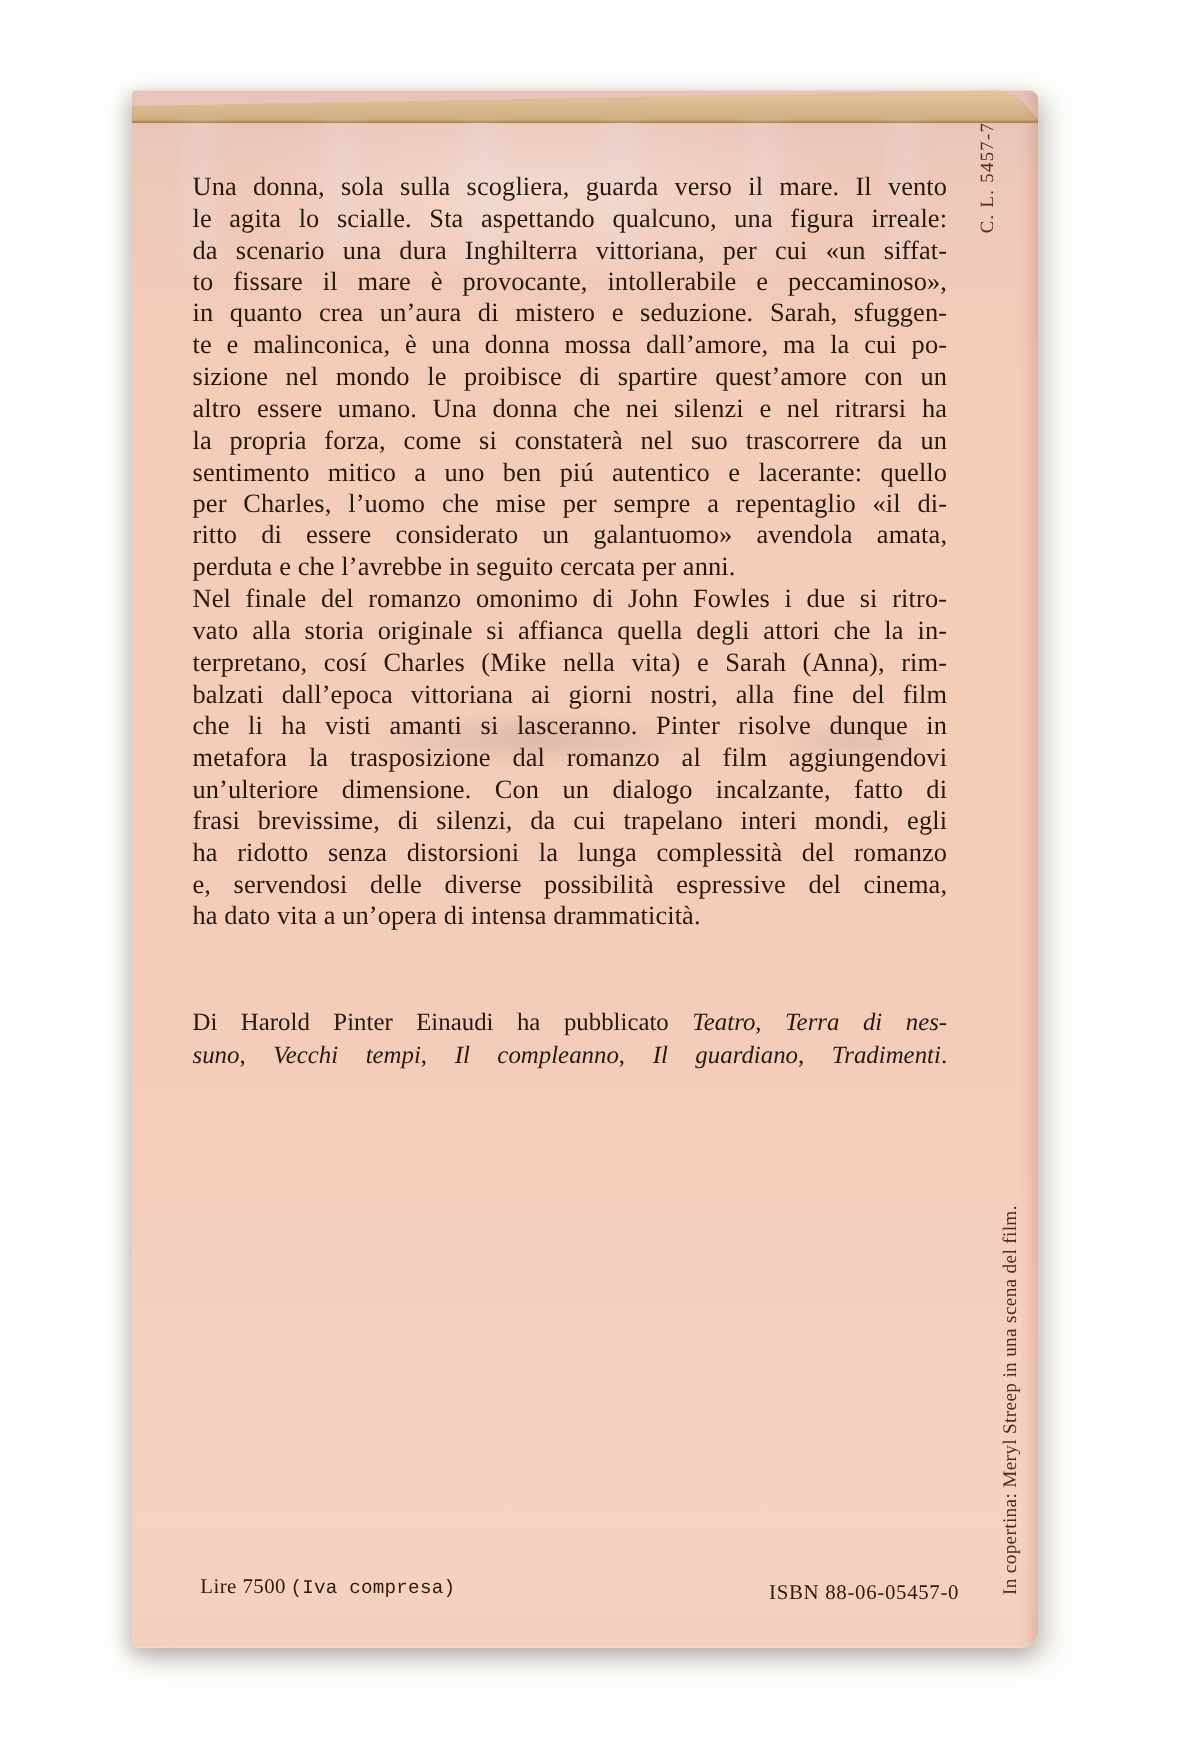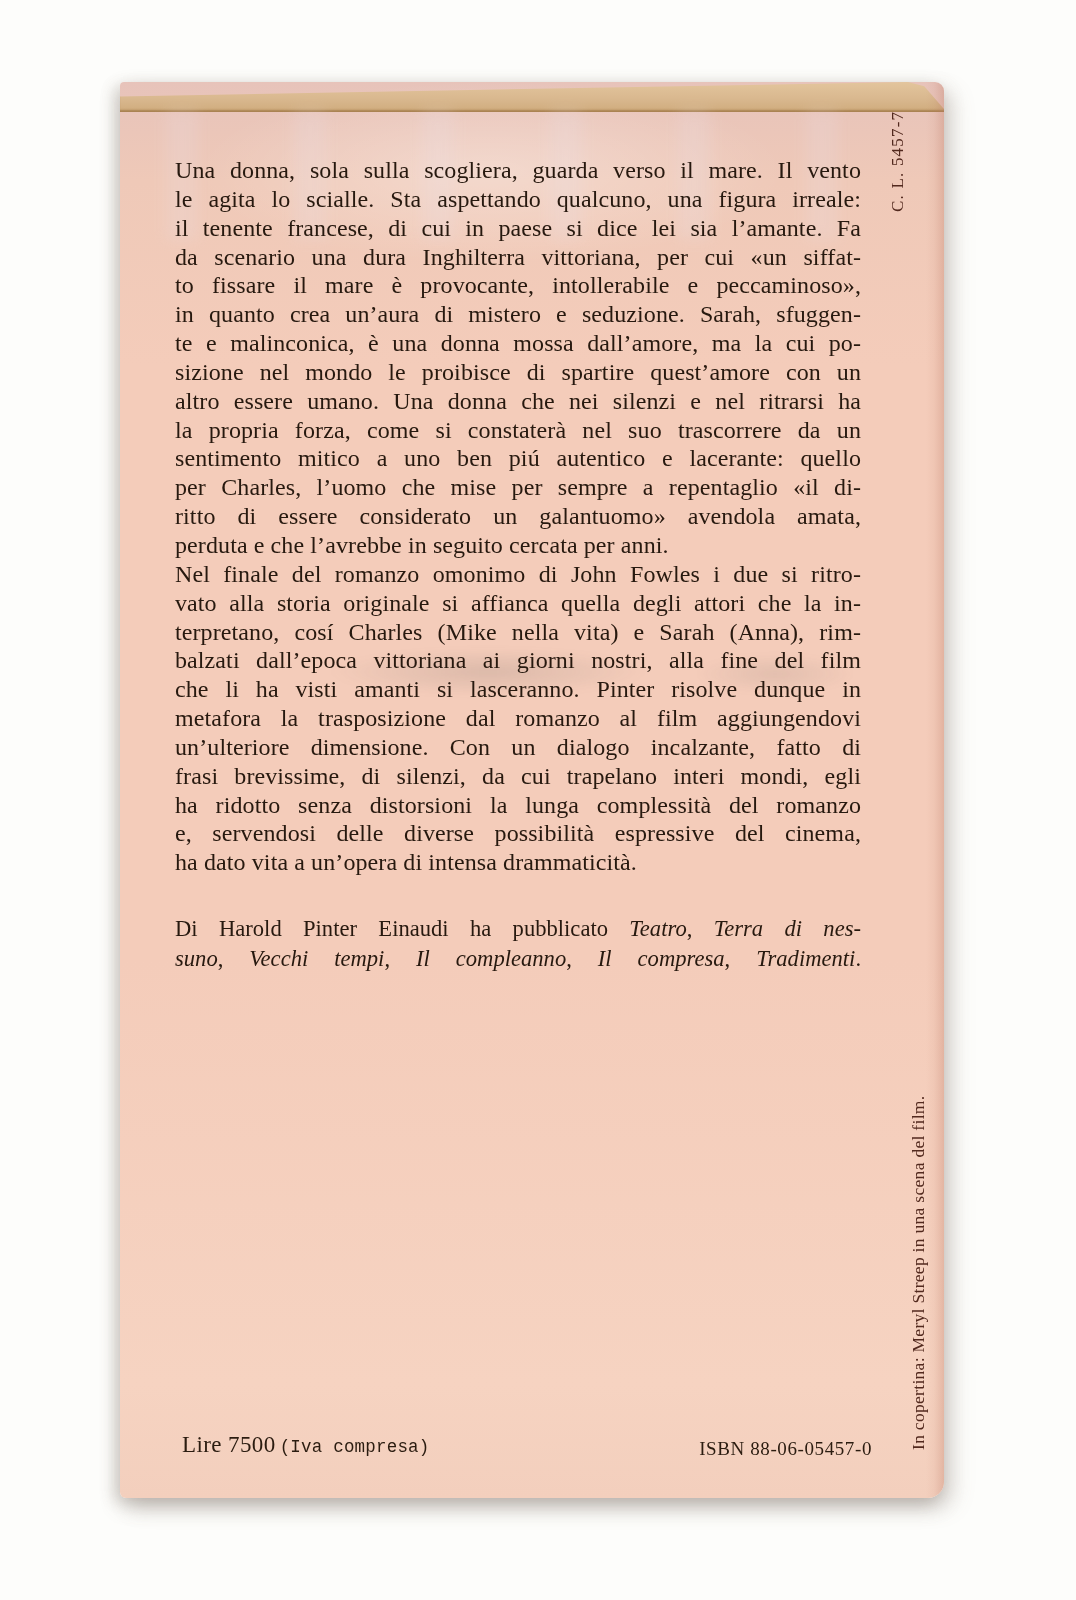--- a/index.html
+++ b/index.html
@@ -97,21 +97,21 @@
     color: #27190f;
   }
   .pub-note .it { font-style: italic; }
 
   .price {
     position: absolute;
     left: 62px; top: 1350px;
     color: #2b1c10;
     white-space: nowrap;
   }
-  .price-main { font-size: 23px; letter-spacing: 0.4px; }
+  .price-main { font-size: 19px; letter-spacing: 0.4px; }
   .price-small { font-size: 17.5px; letter-spacing: 0.2px; font-family: Liberation Mono, monospace; }
 
   .isbn {
     position: absolute;
     right: 72px; top: 1356px;
     font-size: 19px;
     letter-spacing: 0.6px;
     color: #2b1c10;
     white-space: nowrap;
   }
@@ -144,21 +144,20 @@
     <div class="right-shade"></div>
     <div class="sheen"></div>
     <div class="smudge s1"></div>
     <div class="smudge s2"></div>
 
     <div class="side-code">C. L. 5457-7</div>
 
     <div class="blurb">
         <div class="line">Una donna, sola sulla scogliera, guarda verso il mare. Il vento</div>
         <div class="line">le agita lo scialle. Sta aspettando qualcuno, una figura irreale:</div>
-        <div class="line">il tenente francese, di cui in paese si dice lei sia l’amante. Fa</div>
         <div class="line">da scenario una dura Inghilterra vittoriana, per cui «un siffat-</div>
         <div class="line">to fissare il mare è provocante, intollerabile e peccaminoso»,</div>
         <div class="line">in quanto crea un’aura di mistero e seduzione. Sarah, sfuggen-</div>
         <div class="line">te e malinconica, è una donna mossa dall’amore, ma la cui po-</div>
         <div class="line">sizione nel mondo le proibisce di spartire quest’amore con un</div>
         <div class="line">altro essere umano. Una donna che nei silenzi e nel ritrarsi ha</div>
         <div class="line">la propria forza, come si constaterà nel suo trascorrere da un</div>
         <div class="line">sentimento mitico a uno ben piú autentico e lacerante: quello</div>
         <div class="line">per Charles, l’uomo che mise per sempre a repentaglio «il di-</div>
         <div class="line">ritto di essere considerato un galantuomo» avendola amata,</div>
@@ -171,21 +170,21 @@
         <div class="line">metafora la trasposizione dal romanzo al film aggiungendovi</div>
         <div class="line">un’ulteriore dimensione. Con un dialogo incalzante, fatto di</div>
         <div class="line">frasi brevissime, di silenzi, da cui trapelano interi mondi, egli</div>
         <div class="line">ha ridotto senza distorsioni la lunga complessità del romanzo</div>
         <div class="line">e, servendosi delle diverse possibilità espressive del cinema,</div>
         <div class="line last">ha dato vita a un’opera di intensa drammaticità.</div>
       </div>
 
     <div class="pub-note">
         <div class="line"><span>Di Harold Pinter Einaudi ha pubblicato </span><span class="it">Teatro</span><span>, </span><span class="it">Terra di nes-</span></div>
-        <div class="line"><span class="it">suno</span><span>, </span><span class="it">Vecchi tempi</span><span>, </span><span class="it">Il compleanno</span><span>, </span><span class="it">Il compresa</span><span>, </span><span class="it">Tradimenti</span><span>.</span></div>
+        <div class="line"><span class="it">suno</span><span>, </span><span class="it">Vecchi tempi</span><span>, </span><span class="it">Il compleanno</span><span>, </span><span class="it">Il guardiano</span><span>, </span><span class="it">Tradimenti</span><span>.</span></div>
       </div>
 
     <div class="price">
       <span class="price-main">Lire 7500</span>
       <span class="price-small">(Iva compresa)</span>
     </div>
 
     <div class="isbn">ISBN 88-06-05457-0</div>
 
     <div class="credit">In copertina: Meryl Streep in una scena del film.</div>

